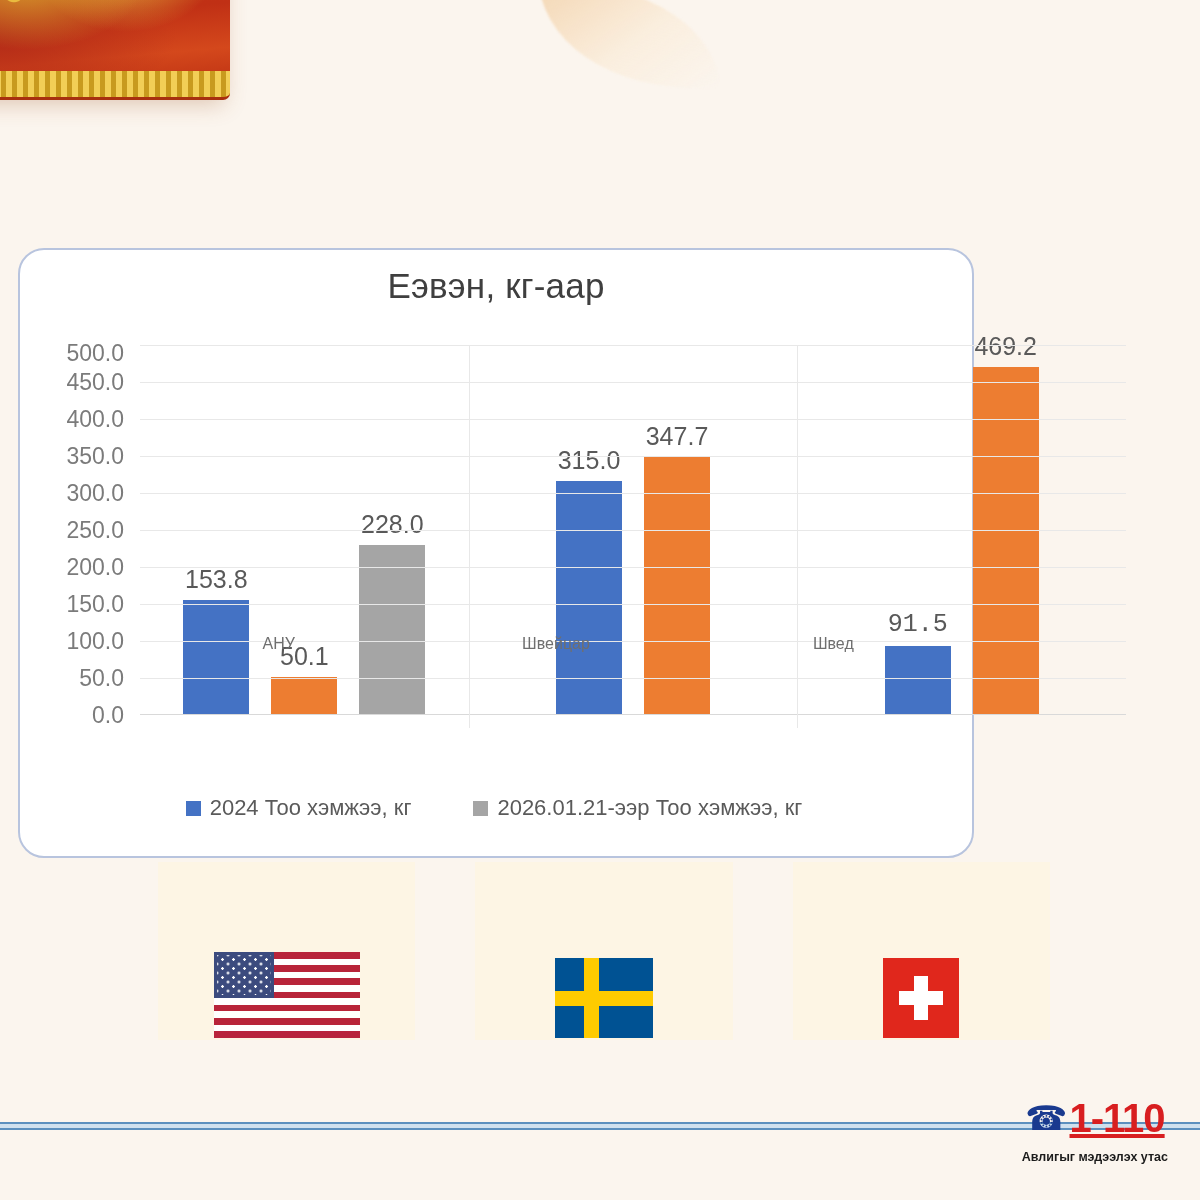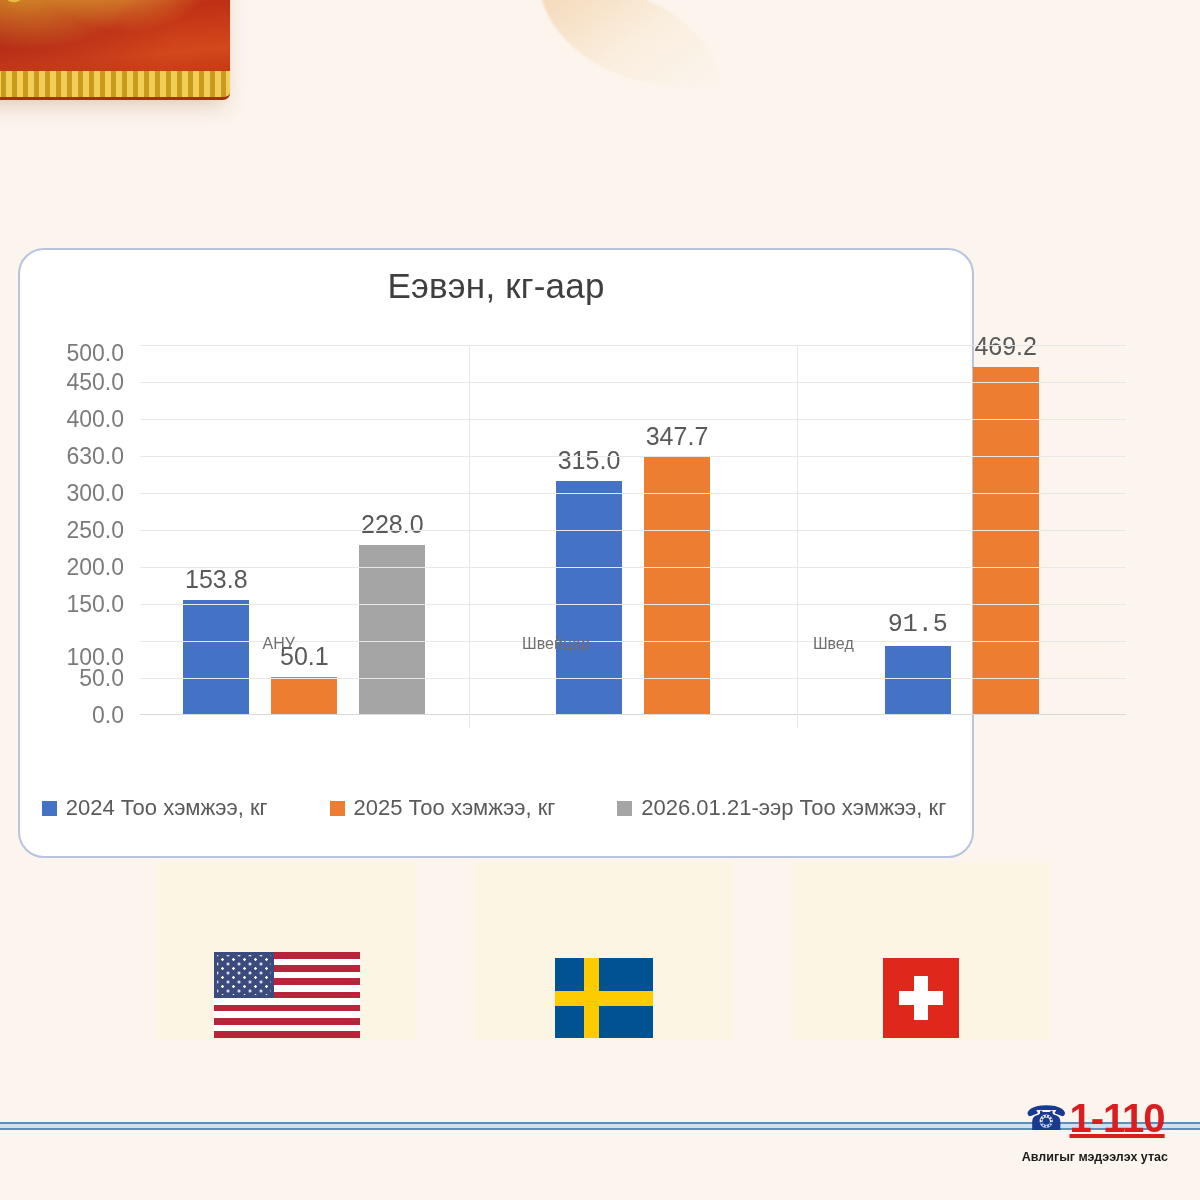--- a/index.html
+++ b/index.html
@@ -336,26 +336,26 @@
 
 <div id="chart-card">
 
   <div id="chart-title">Еэвэн, кг-аар</div>
 
   <div id="plot-wrap">
     <div id="y-axis">
         <div class="y-tick" style="top: 8px; margin-left: 40px;">500.0</div>
         <div class="y-tick" style="top: 37px;">450.0</div>
         <div class="y-tick" style="top: 74px;">400.0</div>
-        <div class="y-tick" style="top: 111px;">630.0</div>
+        <div class="y-tick" style="top: 111px;">350.0</div>
         <div class="y-tick" style="top: 148px;">300.0</div>
         <div class="y-tick" style="top: 185px;">250.0</div>
         <div class="y-tick" style="top: 222px;">200.0</div>
         <div class="y-tick" style="top: 259px;">150.0</div>
-        <div class="y-tick" style="top: 312px; text-align: right;">100.0</div>
+        <div class="y-tick" style="top: 296px; text-align: right;">100.0</div>
         <div class="y-tick" style="top: 333px;">50.0</div>
         <div class="y-tick" style="top: 370px;">0.0</div>
       </div>
     <div id="plot-area">
       <div id="bars-layer">
           <div class="bar-group">
             <div class="bar-slot">
               <div class="bar" title="2024 Тоо хэмжээ, кг" style="height: 113.812px; background: rgb(68, 114, 196);"></div>
               <div class="bar-label" style="bottom: 119.812px;">153.8</div>
             </div>
@@ -407,24 +407,20 @@
   <div id="x-axis">
       <div class="x-tick">АНУ</div>
       <div class="x-tick">Швейцар</div>
       <div class="x-tick">Швед</div>
     </div>
 
   <div id="legend">
       <div class="legend-item">
         <span class="legend-swatch" style="background: rgb(68, 114, 196);"></span>
         <span class="legend-text">2024 Тоо хэмжээ, кг</span>
-      </div>
-      <div class="legend-item">
-        <span class="legend-swatch" style="background: rgb(237, 125, 49);"></span>
-        <span class="legend-text">2025 Тоо хэмжээ, кг</span>
       </div>
       <div class="legend-item">
         <span class="legend-swatch" style="background: rgb(165, 165, 165);"></span>
         <span class="legend-text">2026.01.21-ээр Тоо хэмжээ, кг</span>
       </div>
     </div>
 </div>
 
 <div id="flag-strip">
   <div class="flag-panel">

